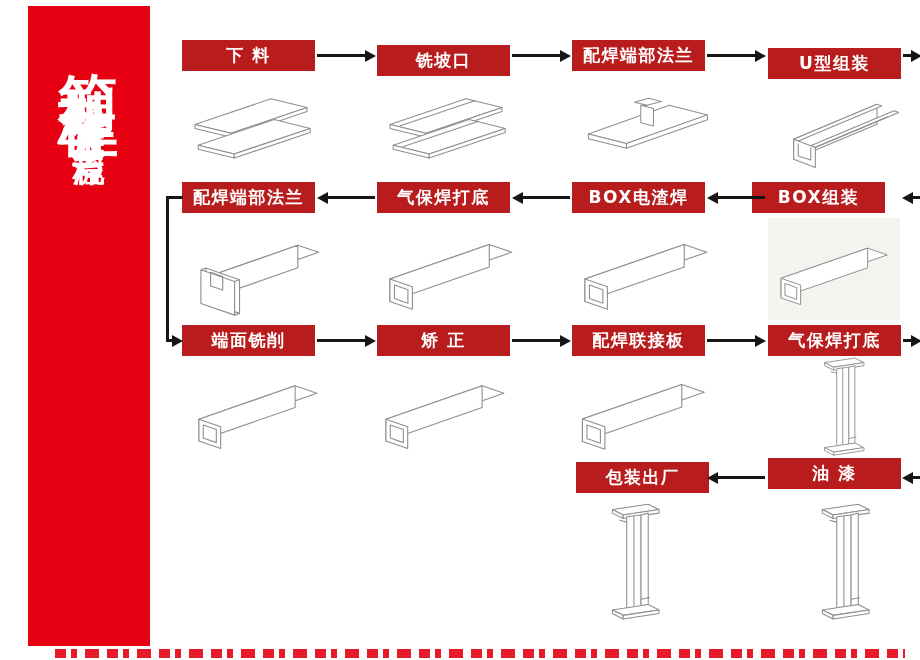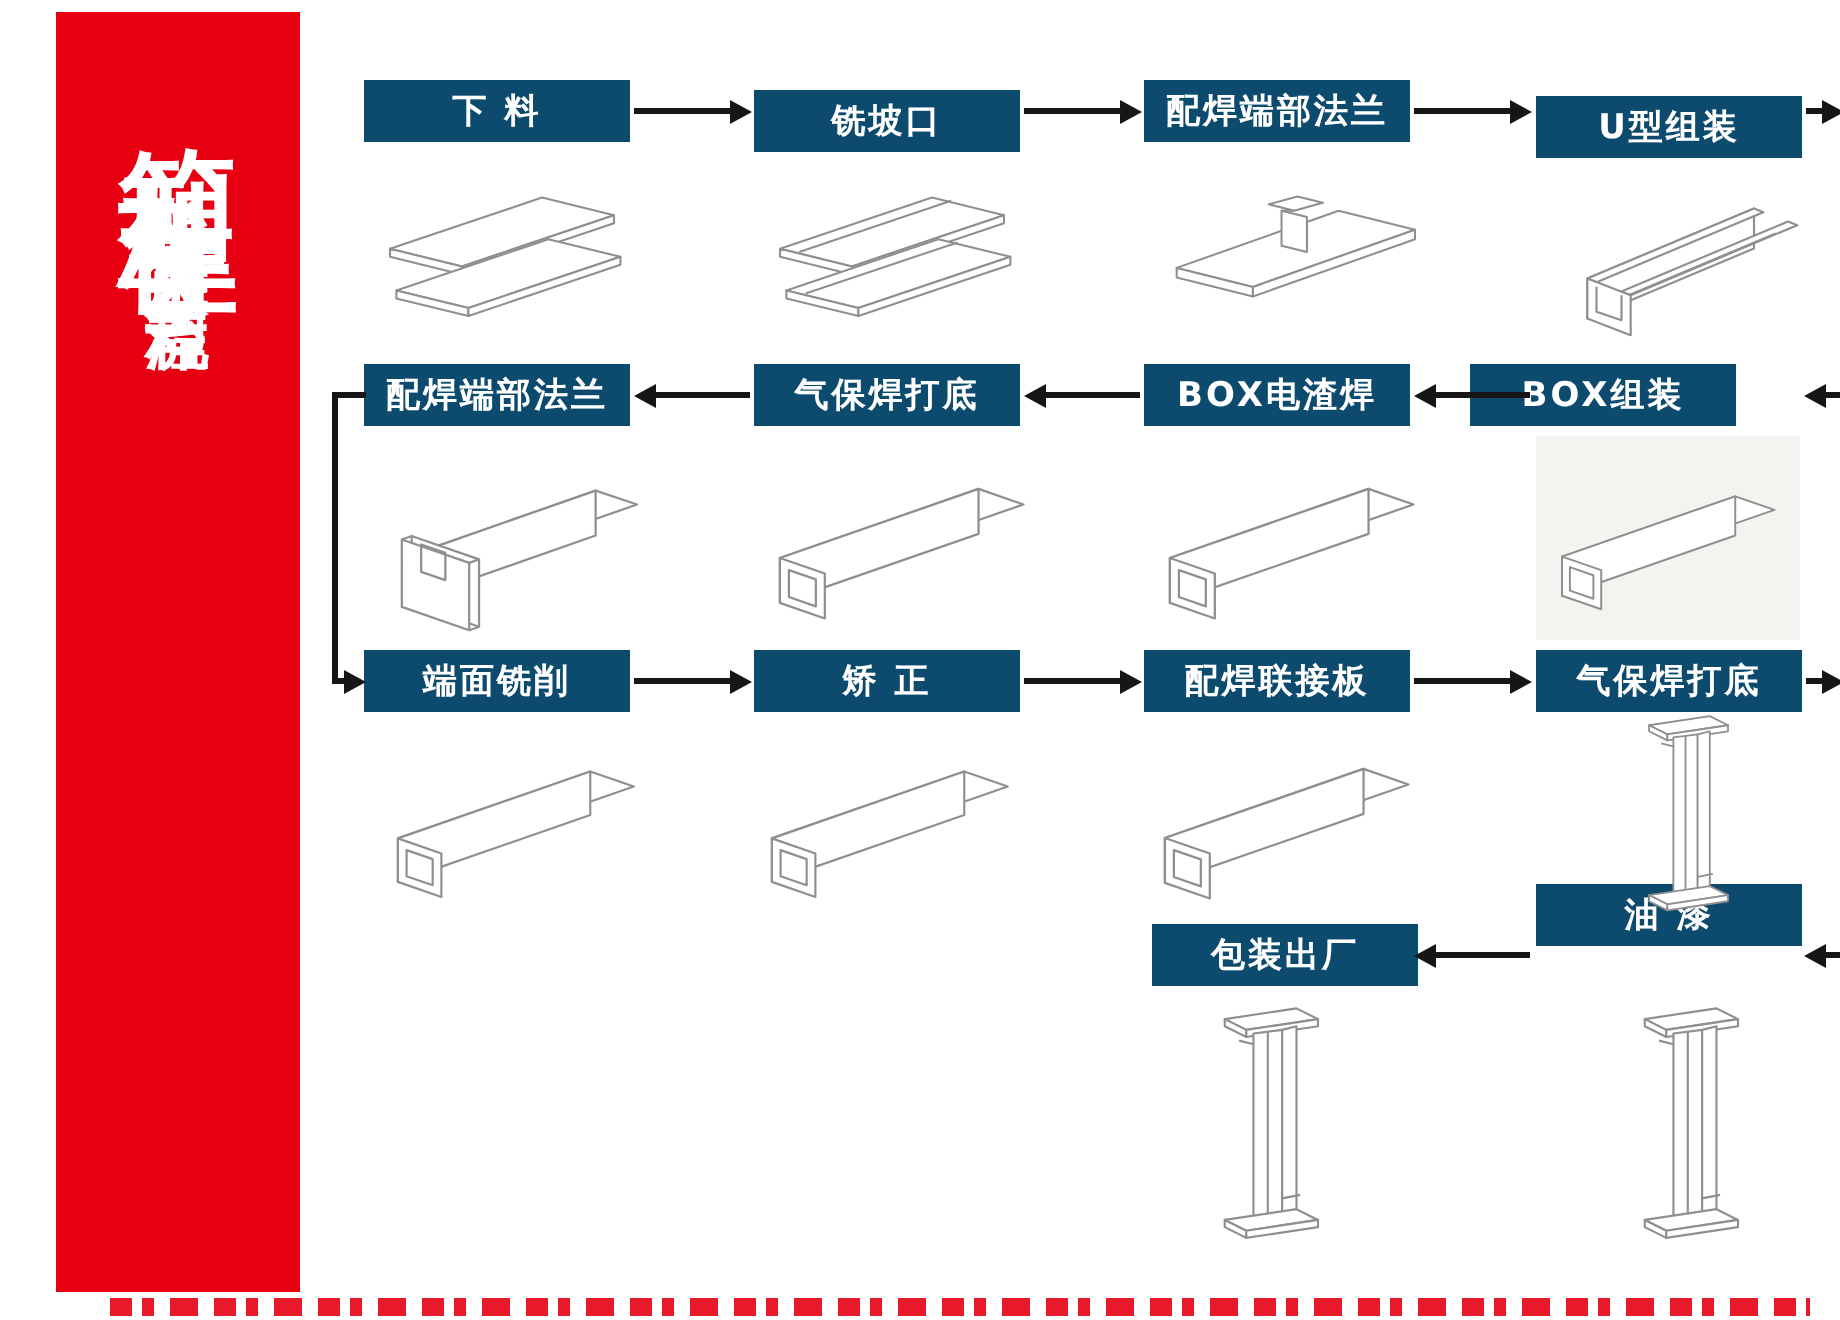--- a/index.html
+++ b/index.html
@@ -26,21 +26,21 @@
   .sidebar-subtitle {
     margin-top: 16px;
     writing-mode: vertical-rl; text-orientation: upright;
     color: #fff; font-weight: 700; font-size: 32px; letter-spacing: 6px;
     line-height: 1;
   }
 
   
   .node {
     position: absolute; width: 133px; height: 31px;
-    background: #0c4a6e; color: #fff;
+    background: #b91c1c; color: #fff;
     font-size: 17px; font-weight: 700; letter-spacing: 1.5px;
     display: flex; align-items: center; justify-content: center;
     white-space: nowrap;
   }
 
   
   .harrow { position: absolute; height: 3px; background: #161616; }
   .harrow.right::after {
     content: ""; position: absolute; right: -11px; top: 50%;
     transform: translateY(-50%);
@@ -167,29 +167,29 @@
 </div>
 
 <div class="node" style="left:182px;top:40px">下 料</div>
 <div class="node" style="left:377px;top:45px">铣坡口</div>
 <div class="node" style="left:572px;top:40px">配焊端部法兰</div>
 <div class="node" style="left:768px;top:48px">U型组装</div>
 
 <div class="node" style="left:182px;top:182px">配焊端部法兰</div>
 <div class="node" style="left:377px;top:182px">气保焊打底</div>
 <div class="node" style="left:572px;top:182px">BOX电渣焊</div>
-<div class="node" style="left:735px;top:182px">BOX组装</div>
+<div class="node" style="left:752px;top:182px">BOX组装</div>
 
 <div class="node" style="left:182px;top:325px">端面铣削</div>
 <div class="node" style="left:377px;top:325px">矫 正</div>
 <div class="node" style="left:572px;top:325px">配焊联接板</div>
 <div class="node" style="left:768px;top:325px">气保焊打底</div>
 
 <div class="node" style="left:576px;top:462px">包装出厂</div>
-<div class="node" style="left:768px;top:442px">油 漆</div>
+<div class="node" style="left:768px;top:458px">油 漆</div>
 
 <div class="harrow right" style="left:317px;top:54px;width:48px"></div>
 <div class="harrow right" style="left:512px;top:54px;width:48px"></div>
 <div class="harrow right" style="left:707px;top:54px;width:48px"></div>
 <div class="harrow right" style="left:903px;top:54px;width:8px"></div>
 
 <div class="harrow left" style="left:913px;top:196px;width:9px"></div>
 <div class="harrow left" style="left:718px;top:196px;width:47px"></div>
 <div class="harrow left" style="left:523px;top:196px;width:47px"></div>
 <div class="harrow left" style="left:328px;top:196px;width:47px"></div>

